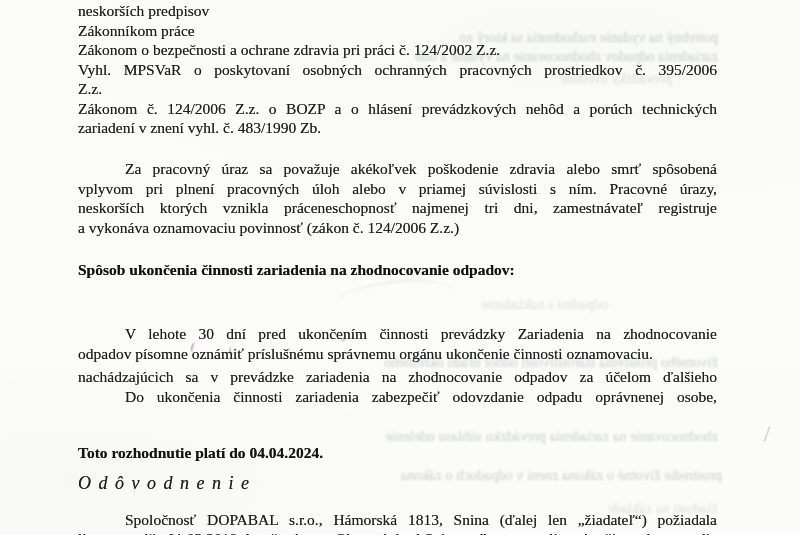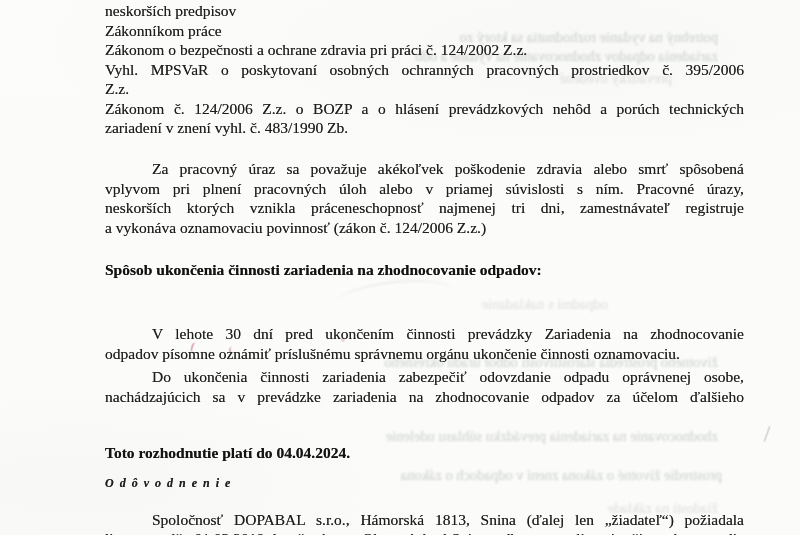--- a/index.html
+++ b/index.html
@@ -8,26 +8,26 @@
     width:800px; height:535px;
     margin:0 auto;
     overflow:hidden;
     background:
       radial-gradient(120% 55% at 72% 8%, rgba(60,70,60,0.02), transparent 60%),
       radial-gradient(90% 40% at 10% 90%, rgba(60,60,60,0.02), transparent 55%),
       linear-gradient(#fcfcfb, #fbfbf9);
     font-family:"Liberation Serif", serif;
     color:#1e1e1e;
   }
-  .blk { position:absolute; left:78px; width:639px; font-size:15.5px; line-height:19.5px;margin-left:27px; }
+  .blk { position:absolute; left:78px; width:639px; font-size:15.5px; line-height:19.5px; }
   .blk .ln { text-shadow:0 0 0.5px rgba(25,25,25,0.65); }
   .j   { text-align:justify; text-align-last:justify; }
   .ind { text-indent:47px; }
   .bold { font-weight:bold; color:#131313; }
-  .odov { font-weight:bold; font-style:italic; font-size:12px; letter-spacing:1.5px; }
+  .odov { font-weight:normal; font-style:italic; font-size:18px; letter-spacing:1.5px; }
   .bleed {
     position:absolute; height:18px; overflow:hidden; white-space:nowrap;
     transform:scaleX(-1); filter:blur(1.3px);
     color:rgba(125,142,128,0.40); font-size:14.5px;
     pointer-events:none;
   }
   .bleed.soft { color:rgba(135,150,138,0.28); }
   .crease {
     position:absolute; left:338px; top:281px; width:115px; height:28px;
     border-top:2px solid rgba(100,100,100,0.10); border-radius:50%;
@@ -92,22 +92,22 @@
   <div class="blk bold" style="top:260px;">
     <div class="ln">Spôsob ukončenia činnosti zariadenia na zhodnocovanie odpadov:</div>
   </div>
 
   <div class="blk" style="top:324px;">
     <div class="ln j ind">V lehote 30 dní pred ukončením činnosti prevádzky Zariadenia na zhodnocovanie</div>
     <div class="ln">odpadov písomne oznámiť príslušnému správnemu orgánu ukončenie činnosti oznamovaciu.</div>
   </div>
 
   <div class="blk" style="top:367px;">
+    <div class="ln j">nachádzajúcich sa v prevádzke zariadenia na zhodnocovanie odpadov za účelom ďalšieho</div>
     <div class="ln j ind">Do ukončenia činnosti zariadenia zabezpečiť odovzdanie odpadu oprávnenej osobe,</div>
-    <div class="ln j">nachádzajúcich sa v prevádzke zariadenia na zhodnocovanie odpadov za účelom ďalšieho</div>
   </div>
 
   <div class="blk bold" style="top:443px;">
     <div class="ln">Toto rozhodnutie platí do 04.04.2024.</div>
   </div>
 
   <div class="blk odov" style="top:474px;">
     <div class="ln">O d ô v o d n e n i e</div>
   </div>
 

